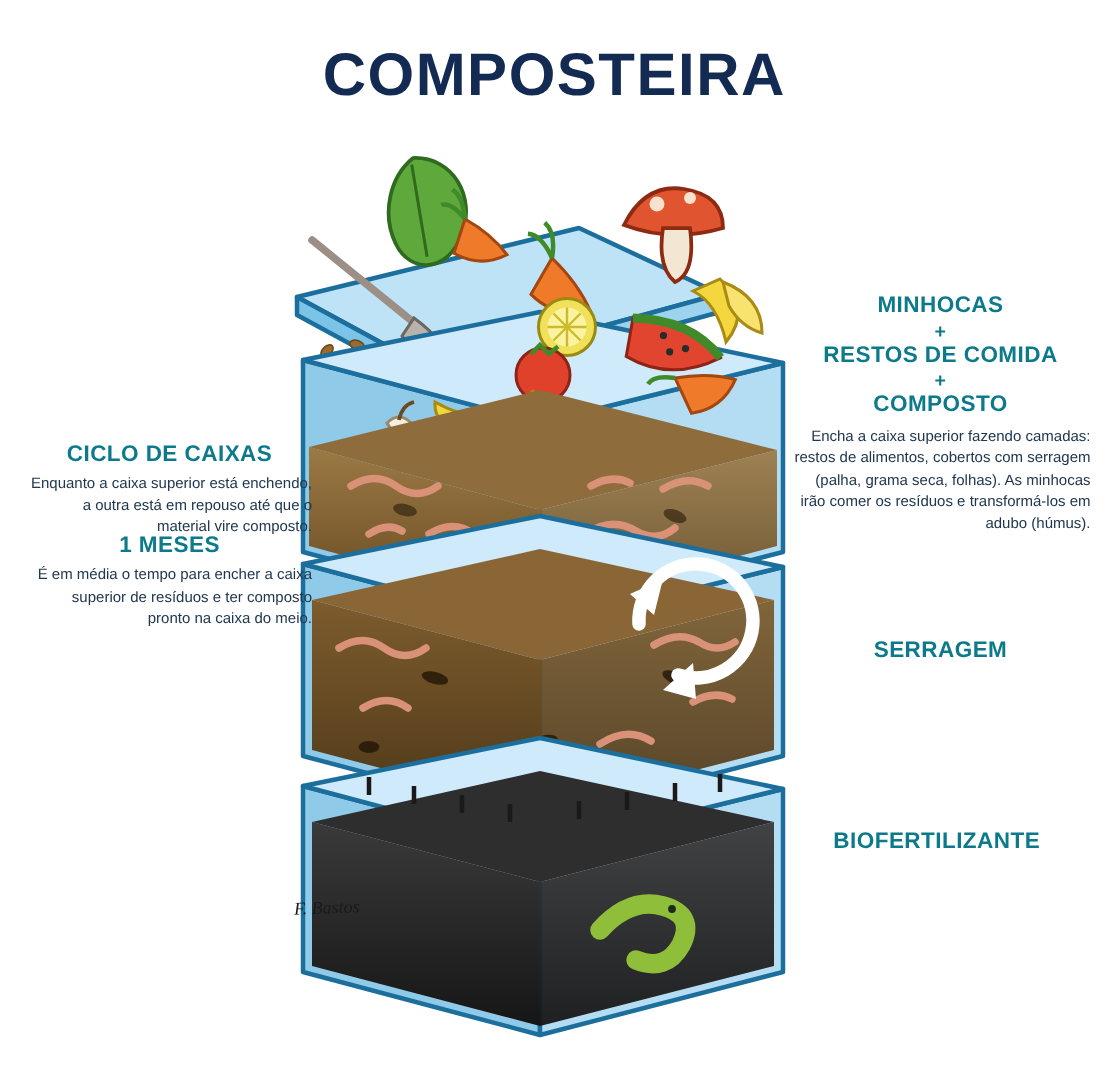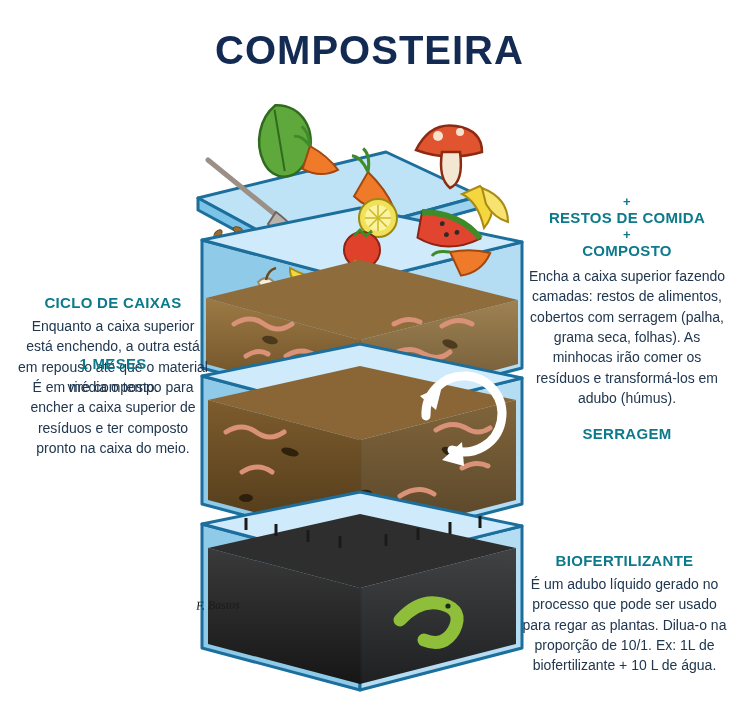--- a/index.html
+++ b/index.html
@@ -28,23 +28,24 @@
   
   .block { position: absolute; }
   .block .head {
     font-weight: bold;
     color: #0d7a8c;
     font-size: 15px;
     letter-spacing: .3px;
     margin-bottom: 5px;
   }
   .block .body {
-    font-size: 14px;
+    font-size: 10px;
     line-height: 1.45;
     color: #20374f;
+    text-align: right;
   }
   .left { text-align: center; }
   .right { text-align: center; }
 
   #blk-ciclo { left: 18px; top: 278px; width: 190px; margin-top: 16px; }
   #blk-meses { left: 18px; top: 355px; width: 190px; }
   #blk-minhocas { left: 527px; top: 195px; width: 200px; }
   #blk-composto { left: 527px; top: 425px; width: 200px; }
   #blk-biofert  { left: 517px; top: 552px; width: 215px; }
 
@@ -287,30 +288,30 @@
     <div class="body">Enquanto a caixa superior está enchendo, a outra está em repouso até que o material vire composto.</div>
   </div>
 
   <div class="block left" id="blk-meses">
     <div class="head">1 MESES</div>
     <div class="body">É em média o tempo para encher a caixa superior de resíduos e ter composto pronto na caixa do meio.</div>
   </div>
 
   <div class="block right" id="blk-minhocas">
     <div class="head head-multi">
+      <div>MINHOCAS</div>
       <div class="plus">+</div>
       <div>RESTOS DE COMIDA</div>
       <div class="plus">+</div>
       <div>COMPOSTO</div>
     </div>
     <div class="body">Encha a caixa superior fazendo camadas: restos de alimentos, cobertos com serragem (palha, grama seca, folhas). As minhocas irão comer os resíduos e transformá-los em adubo (húmus).</div>
   </div>
 
   <div class="block right" id="blk-composto">
     <div class="head">SERRAGEM</div>
   </div>
 
   <div class="block right" id="blk-biofert">
     <div class="head">BIOFERTILIZANTE</div>
-    <div class="body">É um adubo líquido gerado no processo que pode ser usado para regar as plantas. Dilua-o na proporção de 10/1. Ex: 1L de biofertilizante + 10 L de água.</div>
   </div>
 
 </div>
 
 </body></html>

